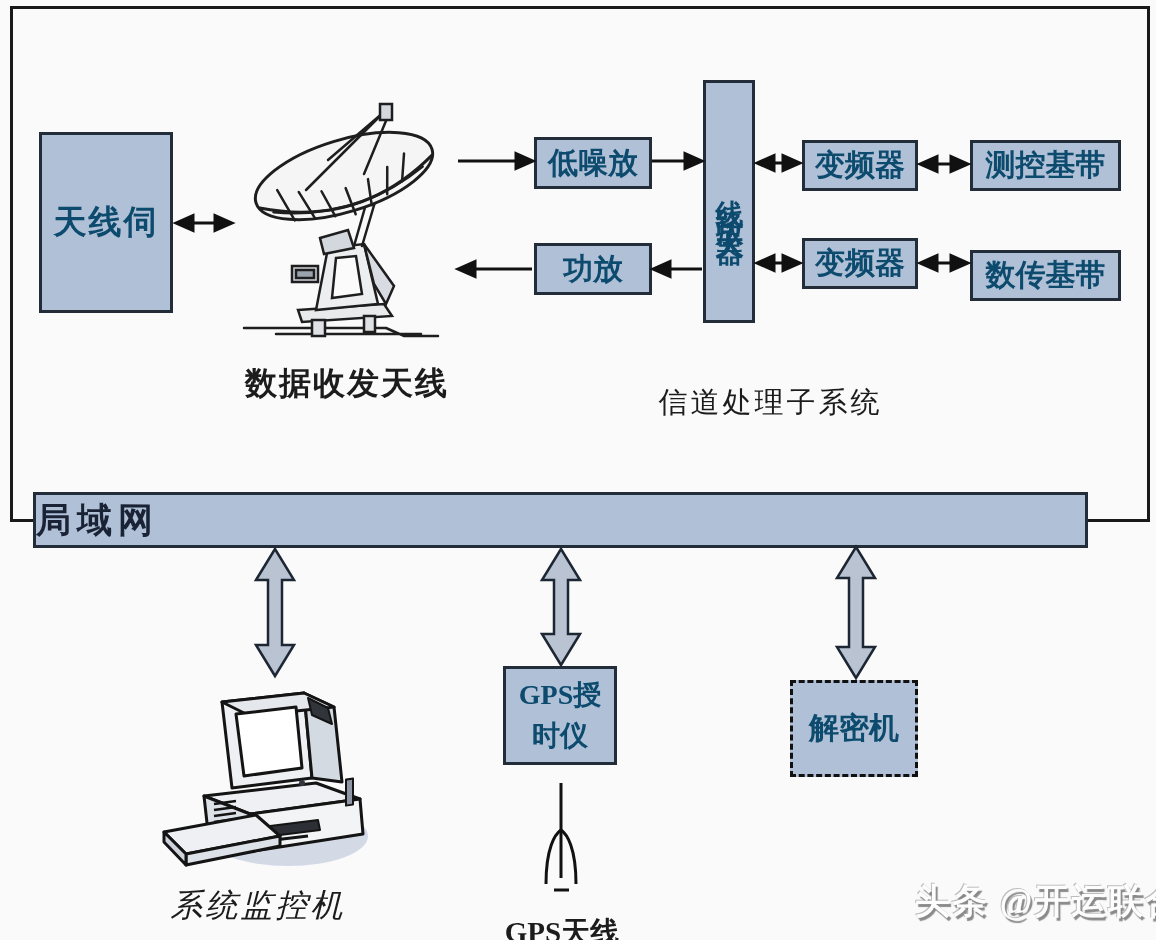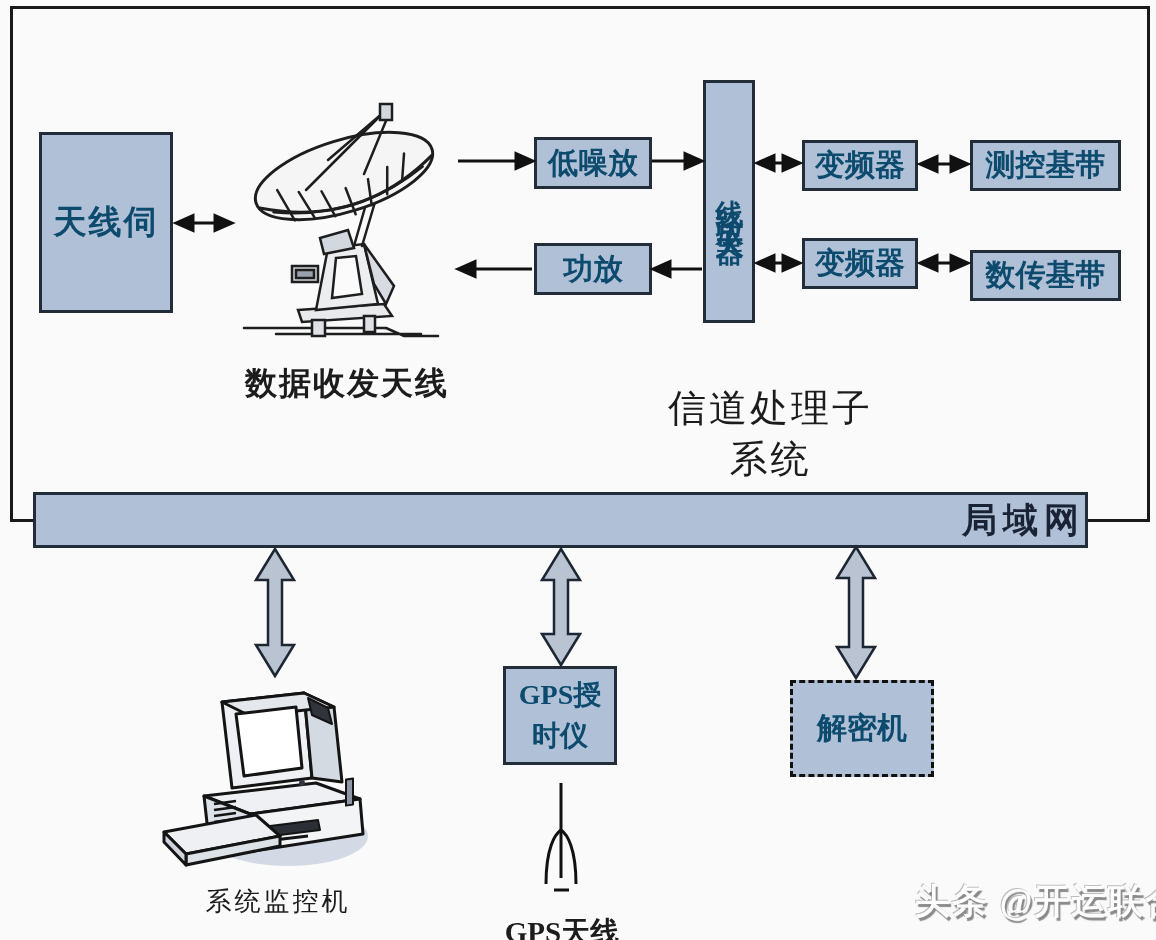--- a/index.html
+++ b/index.html
@@ -30,21 +30,21 @@
   }
   .caption{
     text-align:center;color:#1c1c1c;
   }
   .caption.bold{font-weight:700;}
   .outer-frame{
     border:3px solid #191919;background:transparent;
   }
   .lan-bar{
     background:#b0c0d6;border:3px solid #232d3a;
-    display:flex;align-items:center;justify-content:flex-end;
+    display:flex;align-items:center;justify-content:flex-start;
     font-size:35px;font-weight:700;letter-spacing:6px;
     z-index:3;
   }
   .dashed-node{
     border:3px dashed #111;
   }
   .watermark{
     font-size:35px;font-weight:700;letter-spacing:2px;
     color:#fdfdfd;
     text-shadow:2px 3px 1px #8a8a8a, -1px -1px 0 #bdbdbd;
@@ -116,21 +116,21 @@
   <span>变频器</span>
 </div>
 
 <div class="abs node fs30" style="left:970px;top:140px;width:151px;height:51px;">
   <span>测控基带</span>
 </div>
 <div class="abs node fs30" style="left:970px;top:238px;width:151px;height:51px;margin-top:12px;">
   <span>数传基带</span>
 </div>
 
-<div class="abs caption" style="left:648px;top:383px;width:245px;font-size:38px;letter-spacing:3px;">信道处理子系统</div>
+<div class="abs caption" style="left:648px;top:383px;width:245px;font-size:29px;letter-spacing:3px;">信道处理子系统</div>
 
 <div class="abs lan-bar" style="left:33px;top:492px;width:1055px;height:56px;">
   <span>局域网</span>
 </div>
 
 <svg class="abs" style="left:0;top:0;z-index:4;pointer-events:none;" width="1156" height="940" viewBox="0 0 1156 940">
   <g stroke="#111" stroke-width="3" fill="#111">
 
     <line x1="190" y1="223" x2="218" y2="223"></line>
     <polygon points="176,223 193,215.5 193,230.5"></polygon>
@@ -198,28 +198,28 @@
     <circle cx="144" cy="99" r="3" fill="#33363c" stroke="none"></circle>
 
     <path d="M56,120 l22,-3 M56,126 l22,-3 M56,132 l22,-3 M56,138 l22,-3" stroke-width="2.5"></path>
 
     <polygon points="6,148 98,131 122,152 28,170" fill="#eef0f3"></polygon>
     <polygon points="28,170 122,152 122,162 28,181" fill="#dde1e8"></polygon>
     <polygon points="6,148 28,170 28,181 6,158" fill="#cfd4dc"></polygon>
   </g>
 </svg>
 
-<div class="abs caption" style="left:168px;top:884px;width:220px;font-size:26px;letter-spacing:3px;">系统监控机</div>
+<div class="abs caption" style="left:148px;top:884px;width:220px;font-size:32px;letter-spacing:3px;font-style:italic;">系统监控机</div>
 
 <div class="abs node" style="left:503px;top:666px;width:114px;height:99px;">
   <div class="two-line fs28">
     <div>GPS授</div>
     <div>时仪</div>
   </div>
 </div>
 
 <div class="abs caption bold" style="left:498px;top:893px;width:128px;font-size:29px;margin-top:20px;">GPS天线</div>
 
-<div class="abs node dashed-node fs30" style="left:790px;top:680px;width:144px;height:97px;">
+<div class="abs node dashed-node fs30" style="left:790px;top:680px;width:128px;height:97px;">
   <span>解密机</span>
 </div>
 
 <div class="abs watermark" style="left:915px;top:878px;">头条 @开运联合</div>
 
 </body></html>

